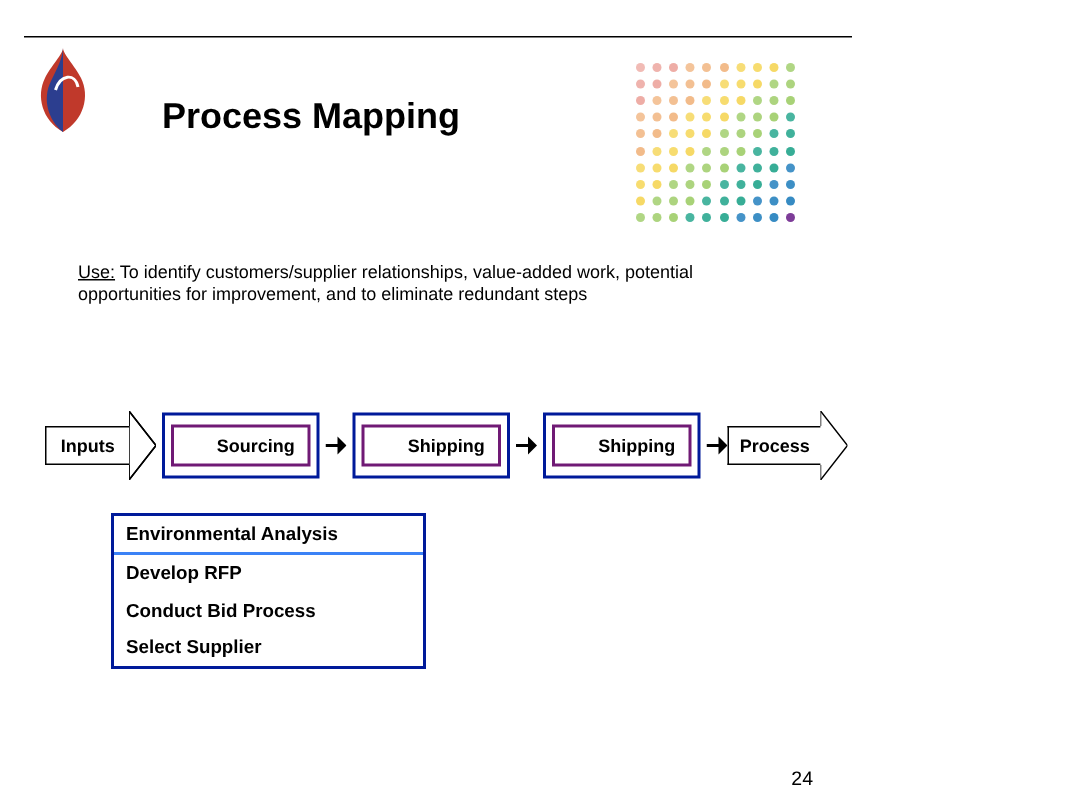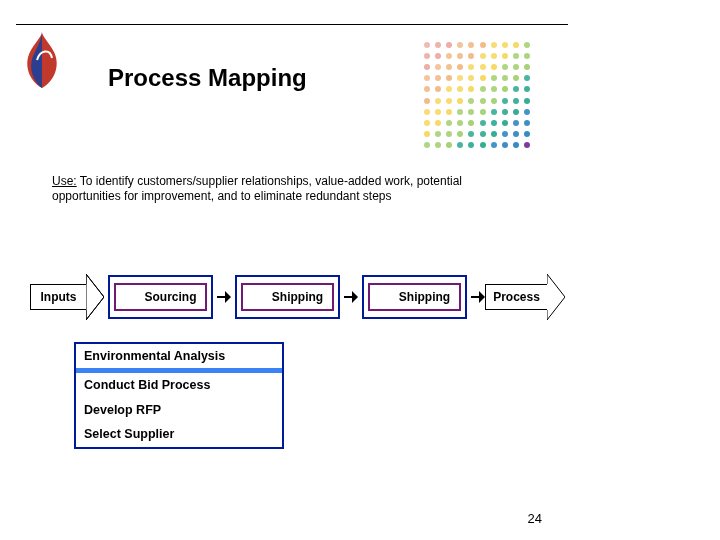--- a/index.html
+++ b/index.html
@@ -143,21 +143,21 @@
     width: 210px;
     border: 2px solid #001a9a;
     background: #fff;
   }
   .sublist .item {
     padding: 5px 8px;
     font-size: 12.5px;
     font-weight: bold;
     line-height: 1.15;
   }
-  .sublist .item:first-child { border-bottom: 5px solid #3b82f6; }
+  .sublist .item:first-child { border-bottom: 2px solid #3b82f6; }
   .pagenum {
     position: absolute;
     bottom: 14px; right: 26px;
     font-size: 13px;
   }
 </style>
 </head>
 <body>
 <div class="slide">
 
@@ -336,19 +336,19 @@
       <svg class="head" viewBox="0 0 18 46">
         <polyline points="0,0 18,23 0,46" fill="#fff" stroke="#000" stroke-width="1"></polyline>
         <line x1="0" y1="10" x2="0" y2="0" stroke="#000"></line>
         <line x1="0" y1="46" x2="0" y2="36" stroke="#000"></line>
       </svg>
     </div>
   </div>
 
   <div class="sublist">
     <div class="item"><span>Environmental Analysis</span></div>
+    <div class="item"><span>Develop RFP</span></div>
     <div class="item"><span>Conduct Bid Process</span></div>
-    <div class="item"><span>Develop RFP</span></div>
     <div class="item"><span>Select Supplier</span></div>
   </div>
 
   <div class="pagenum">24</div>
 </div>
 
 </body></html>

